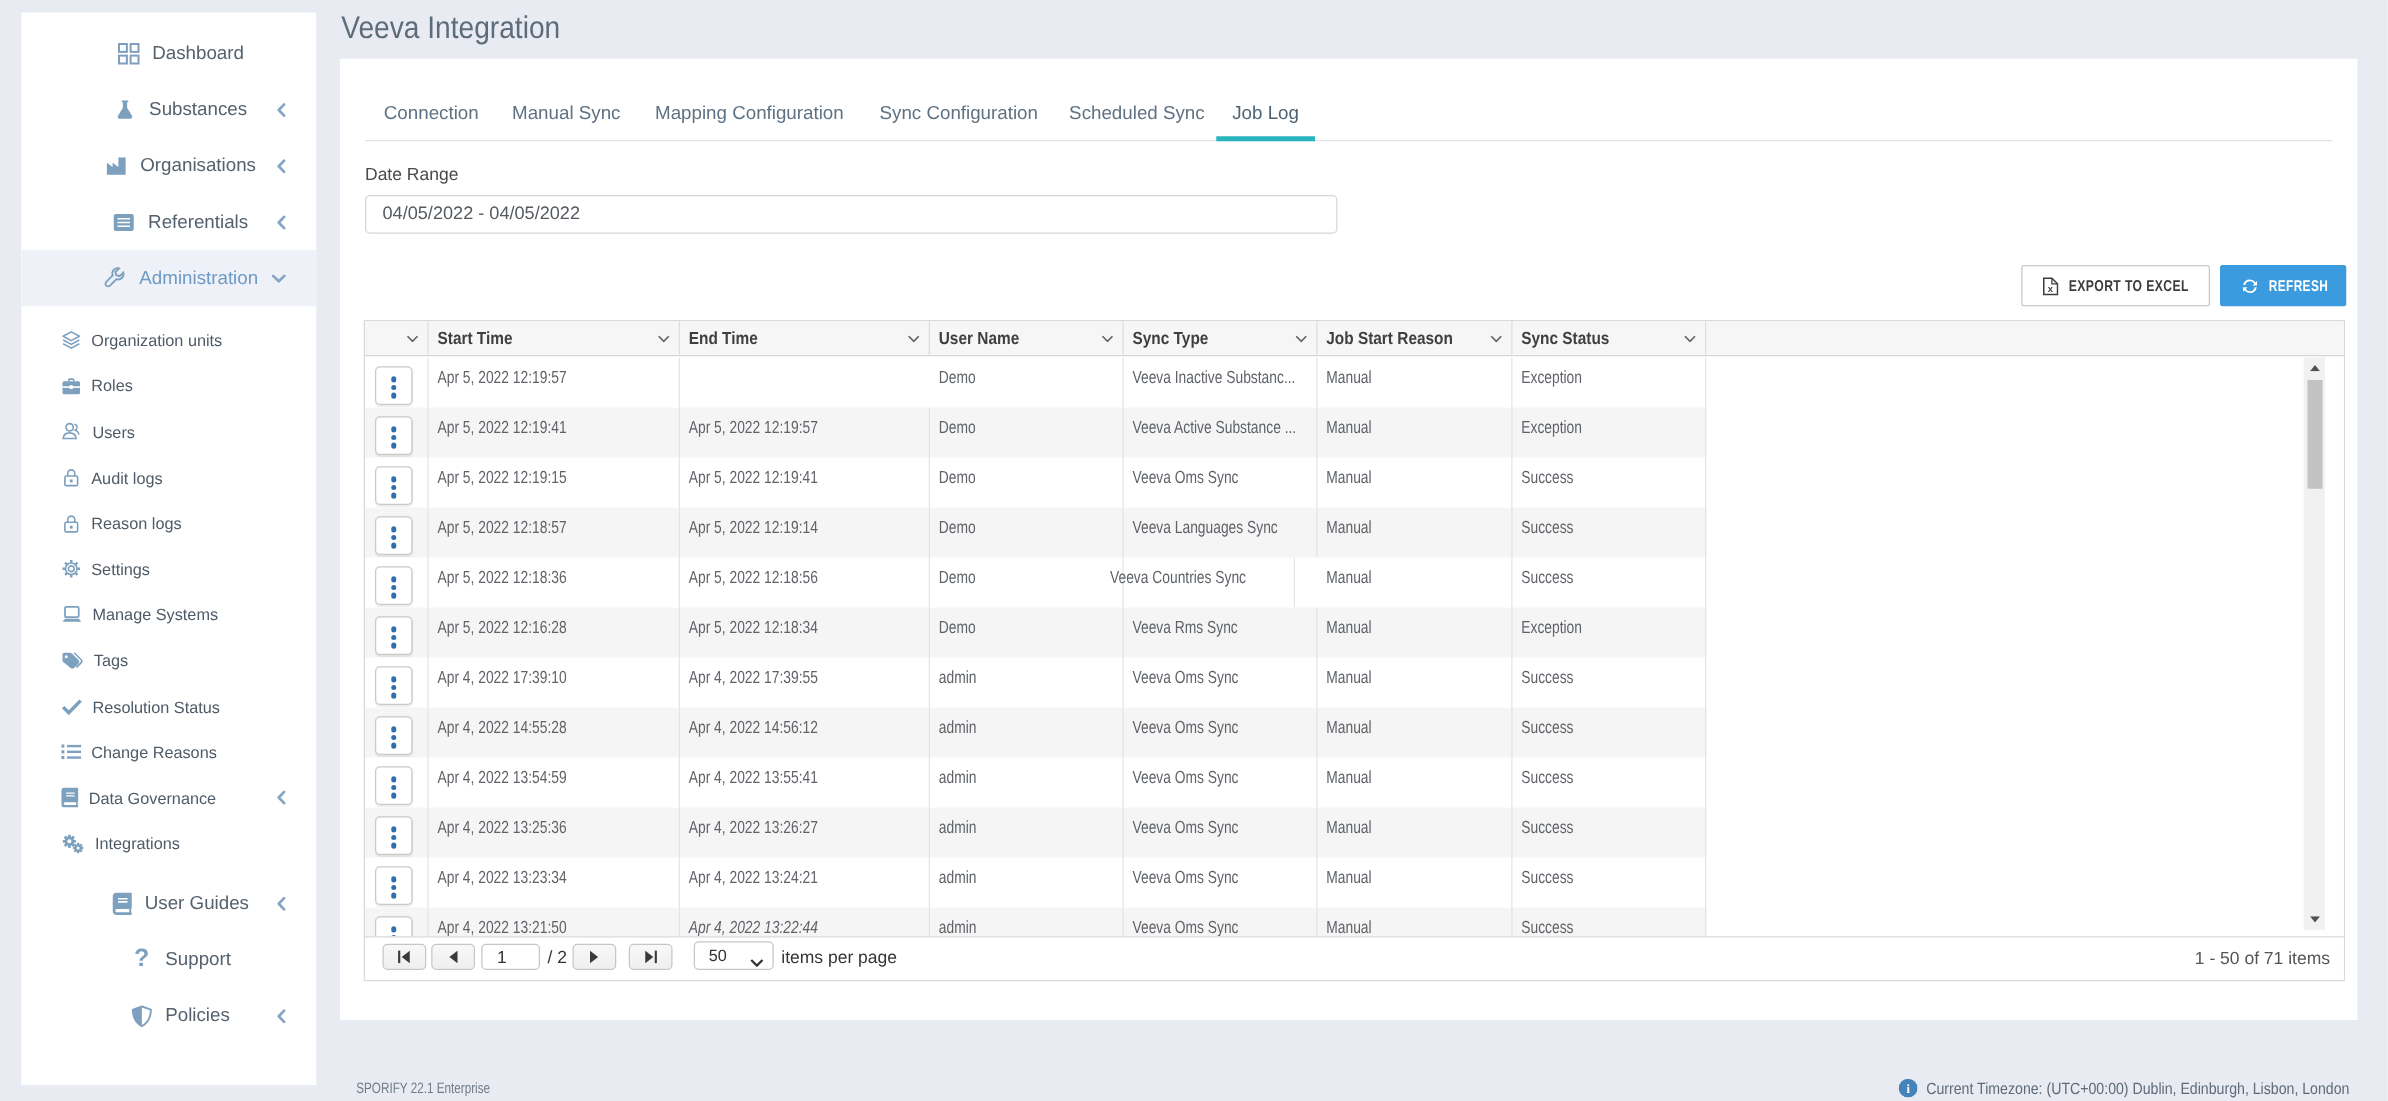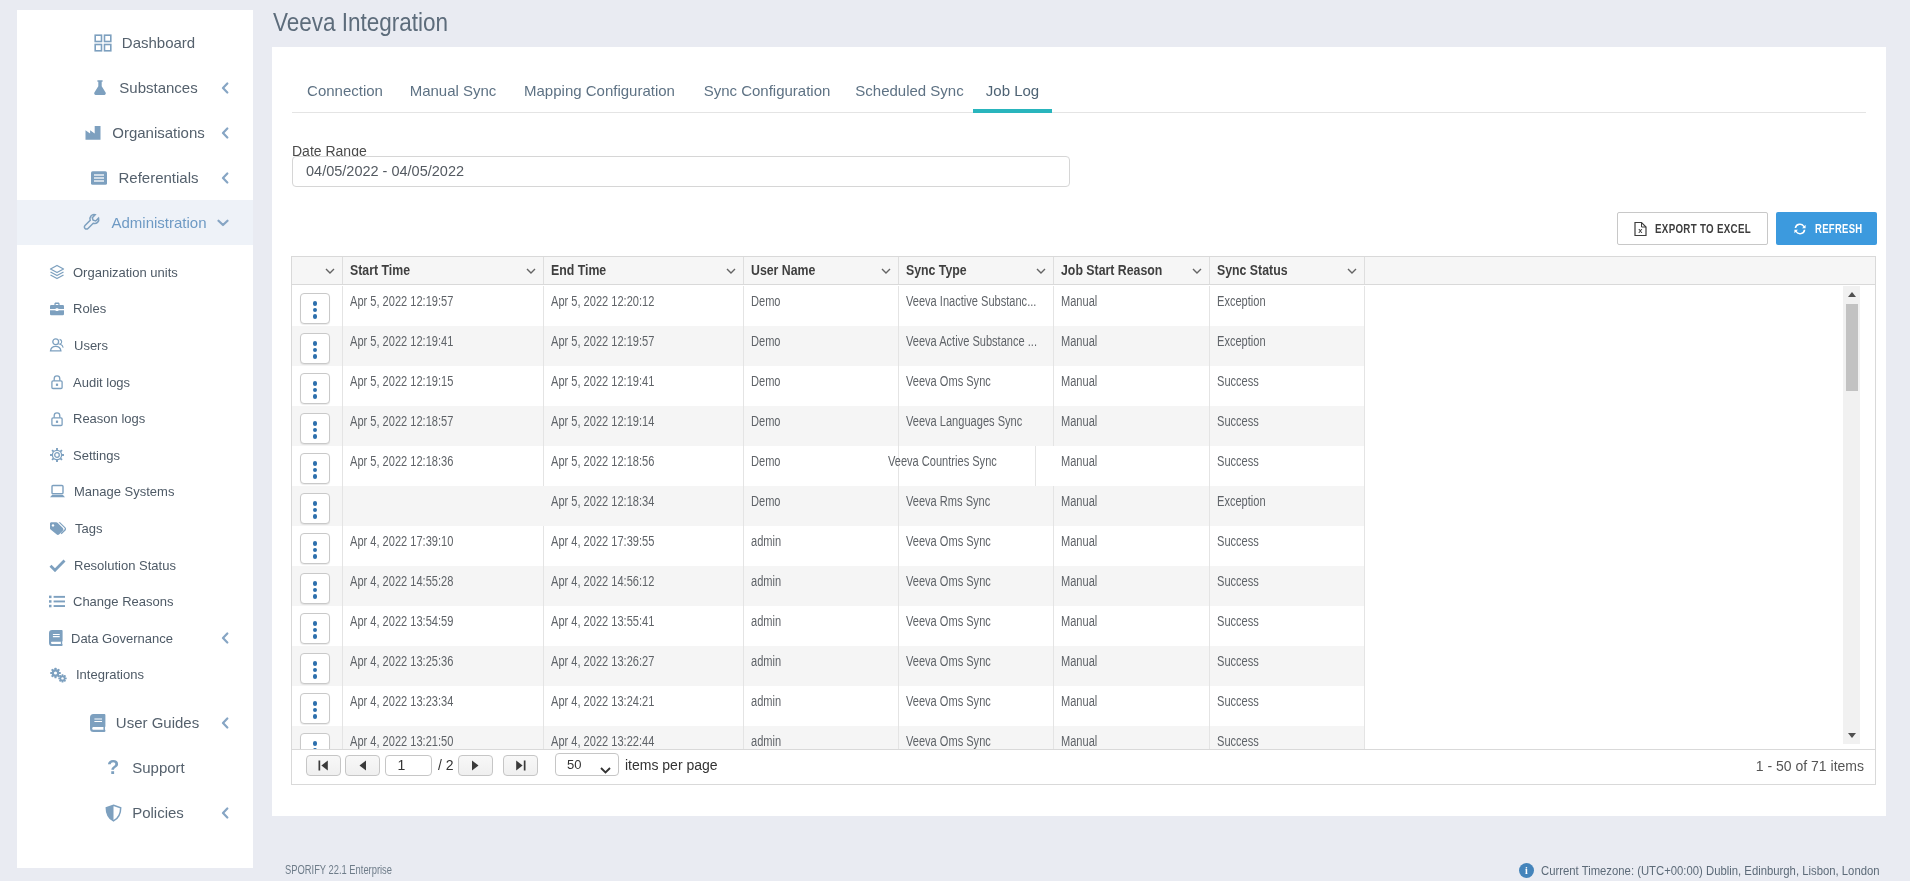--- a/index.html
+++ b/index.html
@@ -22,21 +22,21 @@
 #title { position:absolute; left:273px; top:8px; font-size:25px; color:#5d6c7b; }
 #panel { position:absolute; left:272px; top:47px; width:1614px; height:769px; background:#fff; }
 
 
 #tabs { position:absolute; left:20px; top:27px; width:1574px; height:39px; border-bottom:1px solid #e4e4e4; }
 .tab { position:absolute; top:0; height:39px; line-height:33px; text-align:center; font-size:15px; color:#5e7284; }
 .tab.active { color:#4e6374; }
 #tabline { position:absolute; left:681px; top:35px; width:79px; height:4px; background:#29b5bd; }
 
 
-#dr-label { position:absolute; left:20px; top:96px; font-size:14px; color:#4a4a4a; }
+#dr-label { position:absolute; left:20px; top:84px; font-size:14px; color:#4a4a4a; }
 #dr-input { position:absolute; left:20px; top:109px; width:778px; height:31px; border:1px solid #d6d6d6; border-radius:4px; background:#fff; font-size:14.5px; color:#545a61; line-height:29px; padding-left:13px; }
 
 
 .btn { position:absolute; top:165px; height:33px; border-radius:2px; font-size:12.5px; font-weight:bold; letter-spacing:.4px; display:flex; align-items:center; justify-content:center; }
 #btn-export { left:1345px; width:151px; background:#fff; border:1px solid #c8c8c8; color:#3d3d3d; }
 #btn-refresh { left:1504px; width:101px; background:#3c9ade; color:#fff; }
 .btn svg { margin-right:8px; }
 
 
 #grid { position:absolute; left:19px; top:209px; width:1585px; height:529px; border:1px solid #d9d9d9; background:#fff; }
@@ -338,21 +338,20 @@
     <div id="gbody">
       <div class="grow" style="top:0px;">
           <div class="gc" style="left:0;width:51px;padding:0;">
             <span class="menu-btn">
               <i></i>
               <i></i>
               <i></i>
             </span>
           </div>
           <div class="gc" style="left:51px;width:201px;"><span class="t">Apr 5, 2022 12:19:57</span></div>
-          <div class="gc" style="left:252px;width:200px;"><span class="t">Apr 5, 2022 12:20:12</span></div>
           <div class="gc" style="left:452px;width:155px;"><span class="t">Demo</span></div>
           <div class="gc" style="left:607px;width:155px;"><span class="t">Veeva Inactive Substanc...</span></div>
           <div class="gc" style="left:762px;width:156px;"><span class="t">Manual</span></div>
           <div class="gc" style="left:918px;width:155px;"><span class="t">Exception</span></div>
         </div>
       <div class="grow alt" style="top:40px;">
           <div class="gc" style="left:0;width:51px;padding:0;">
             <span class="menu-btn">
               <i></i>
               <i></i>
@@ -412,20 +411,21 @@
           <div class="gc" style="left:918px;width:155px;"><span class="t">Success</span></div>
         </div>
       <div class="grow alt" style="top:200px;">
           <div class="gc" style="left:0;width:51px;padding:0;">
             <span class="menu-btn">
               <i></i>
               <i></i>
               <i></i>
             </span>
           </div>
+          <div class="gc" style="left:51px;width:201px;"><span class="t">Apr 5, 2022 12:16:28</span></div>
           <div class="gc" style="left:252px;width:200px;"><span class="t">Apr 5, 2022 12:18:34</span></div>
           <div class="gc" style="left:452px;width:155px;"><span class="t">Demo</span></div>
           <div class="gc" style="left:607px;width:155px;"><span class="t">Veeva Rms Sync</span></div>
           <div class="gc" style="left:762px;width:156px;"><span class="t">Manual</span></div>
           <div class="gc" style="left:918px;width:155px;"><span class="t">Exception</span></div>
         </div>
       <div class="grow" style="top:240px;">
           <div class="gc" style="left:0;width:51px;padding:0;">
             <span class="menu-btn">
               <i></i>
@@ -501,21 +501,21 @@
           <div class="gc" style="left:918px;width:155px;"><span class="t">Success</span></div>
         </div>
       <div class="grow alt" style="top:440px;">
           <div class="gc" style="left:0;width:51px;padding:0;">
             <span class="menu-btn">
               <i></i>
               <i></i>
             </span>
           </div>
           <div class="gc" style="left:51px;width:201px;"><span class="t">Apr 4, 2022 13:21:50</span></div>
-          <div class="gc" style="left:252px;width:200px;"><span class="t">Apr 4, 2022 13:22:44</span></div>
+          <div class="gc" style="left:252px;width:200px;font-style:italic;"><span class="t">Apr 4, 2022 13:22:44</span></div>
           <div class="gc" style="left:452px;width:155px;"><span class="t">admin</span></div>
           <div class="gc" style="left:607px;width:155px;"><span class="t">Veeva Oms Sync</span></div>
           <div class="gc" style="left:762px;width:156px;"><span class="t">Manual</span></div>
           <div class="gc" style="left:918px;width:155px;"><span class="t">Success</span></div>
         </div>
     </div>
     <div id="sbar">
       <div class="sarr" style="top:0;">
           <svg width="8" height="5" viewBox="0 0 8 5">
             <path d="M4 0 8 5H0z" fill="#505050"></path>

